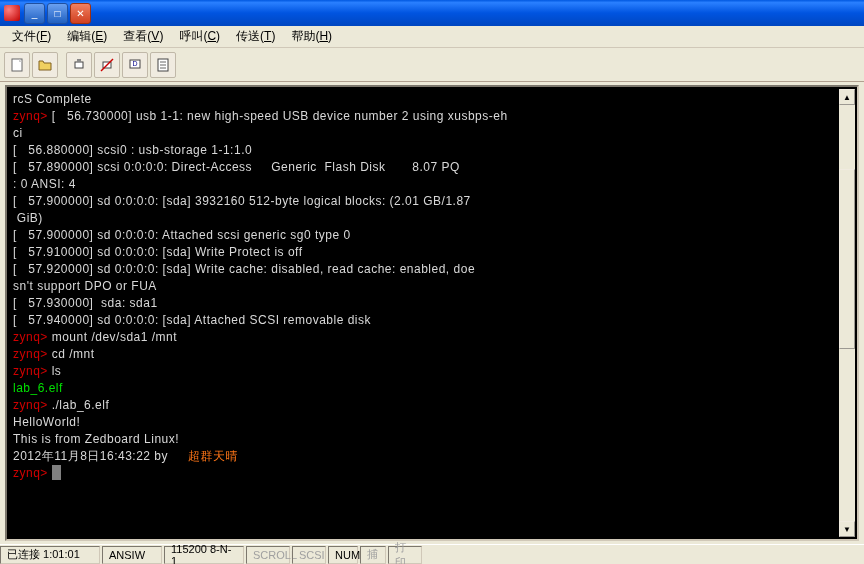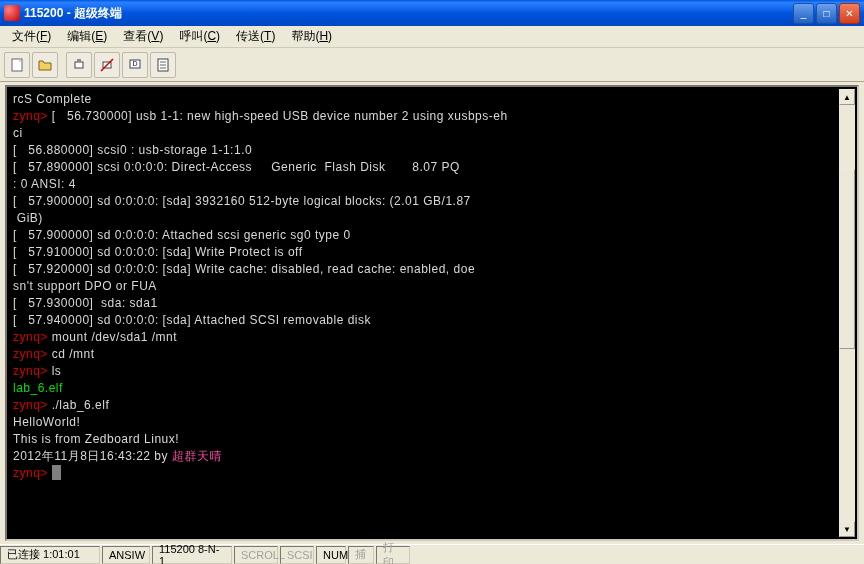--- a/index.html
+++ b/index.html
@@ -24,38 +24,37 @@
     .terminal-border { width: 100%; height: 100%; border: 2px inset #d0c8b8; background: black; padding: 2px; position: relative; }
     .terminal { width: calc(100% - 18px); height: 100%; background: black; color: #d8d8d8; font-family: Liberation Sans, sans-serif; font-size: 12px; line-height: 17px; white-space: pre; overflow: hidden; padding: 2px 4px; letter-spacing: 0.5px; }
     .scrollbar { position: absolute; right: 2px; top: 2px; bottom: 2px; width: 16px; background: #ece9d8; }
     .scroll-btn { width: 16px; height: 16px; background: #ece9d8; border: 1px outset #f0ebe0; position: absolute; display: flex; align-items: center; justify-content: center; font-size: 8px; }
     .scroll-btn.up { top: 0; }
     .scroll-btn.down { bottom: 0; }
     .scroll-thumb { position: absolute; left: 0; right: 0; top: 80px; height: 180px; background: #ece9d8; border: 1px outset #f0ebe0; }
     
     .red { color: #d00000; margin-top: 8px; }
     .green { color: #00e000; }
-    .blue { color: #ec4899; }
+    .blue { color: #f97316; margin-left: 16px; }
     .cursor-block { display: inline-block; width: 9px; height: 15px; background: #808080; vertical-align: text-bottom; }
     
     .statusbar { position: absolute; bottom: 0; left: 0; right: 0; height: 20px; background: #ece9d8; display: flex; align-items: center; font-size: 11px; border-top: 1px solid #fff; }
     .status-cell { height: 18px; border: 1px inset #d0c8b8; padding: 1px 6px; margin-right: 2px; display: flex; align-items: center; }
     .status-dim { color: #a0a0a0; }
     
     .watermark { position: absolute; right: 10px; bottom: 2px; font-family: Arial; font-size: 13px; }
     .watermark .brand1 { color: #d00000; font-weight: bold; }
     .watermark .brand2 { color: #888; }
     .watermark .brand3 { color: #2080c0; font-family: "SimSun"; font-size: 13px; margin-left: 6px; }
   </style>
 </head>
 <body>
 
 <div class="titlebar">
   <div class="titlebar-icon"></div>
-  <div class="titlebar-text">115200 - 超级终端</div>
   <div class="titlebar-buttons">
     <div class="titlebar-btn">_</div>
     <div class="titlebar-btn">□</div>
     <div class="titlebar-btn close">✕</div>
   </div>
 </div>
 
 <div class="menubar">
   <div class="menu-item"><span>文件</span>(<span class="menu-key">F</span>)</div>
   <div class="menu-item"><span>编辑</span>(<span class="menu-key">E</span>)</div>
@@ -112,20 +111,20 @@
     <div class="scrollbar">
       <div class="scroll-btn up">▲</div>
       <div class="scroll-thumb"></div>
       <div class="scroll-btn down">▼</div>
     </div>
   </div>
 </div>
 
 <div class="statusbar">
   <div class="status-cell" style="width:100px">已连接 1:01:01</div>
-  <div class="status-cell" style="width:48px">ANSIW</div>
+  <div class="status-cell" style="width:60px">ANSIW</div>
   <div class="status-cell" style="width:80px">115200 8-N-1</div>
   <div class="status-cell status-dim" style="width:44px">SCROLL</div>
   <div class="status-cell status-dim" style="width:34px">SCSI</div>
   <div class="status-cell" style="width:30px">NUM</div>
   <div class="status-cell status-dim" style="width:26px">捕</div>
   <div class="status-cell status-dim" style="width:34px">打印</div>
 </div>
 
 </body></html>

